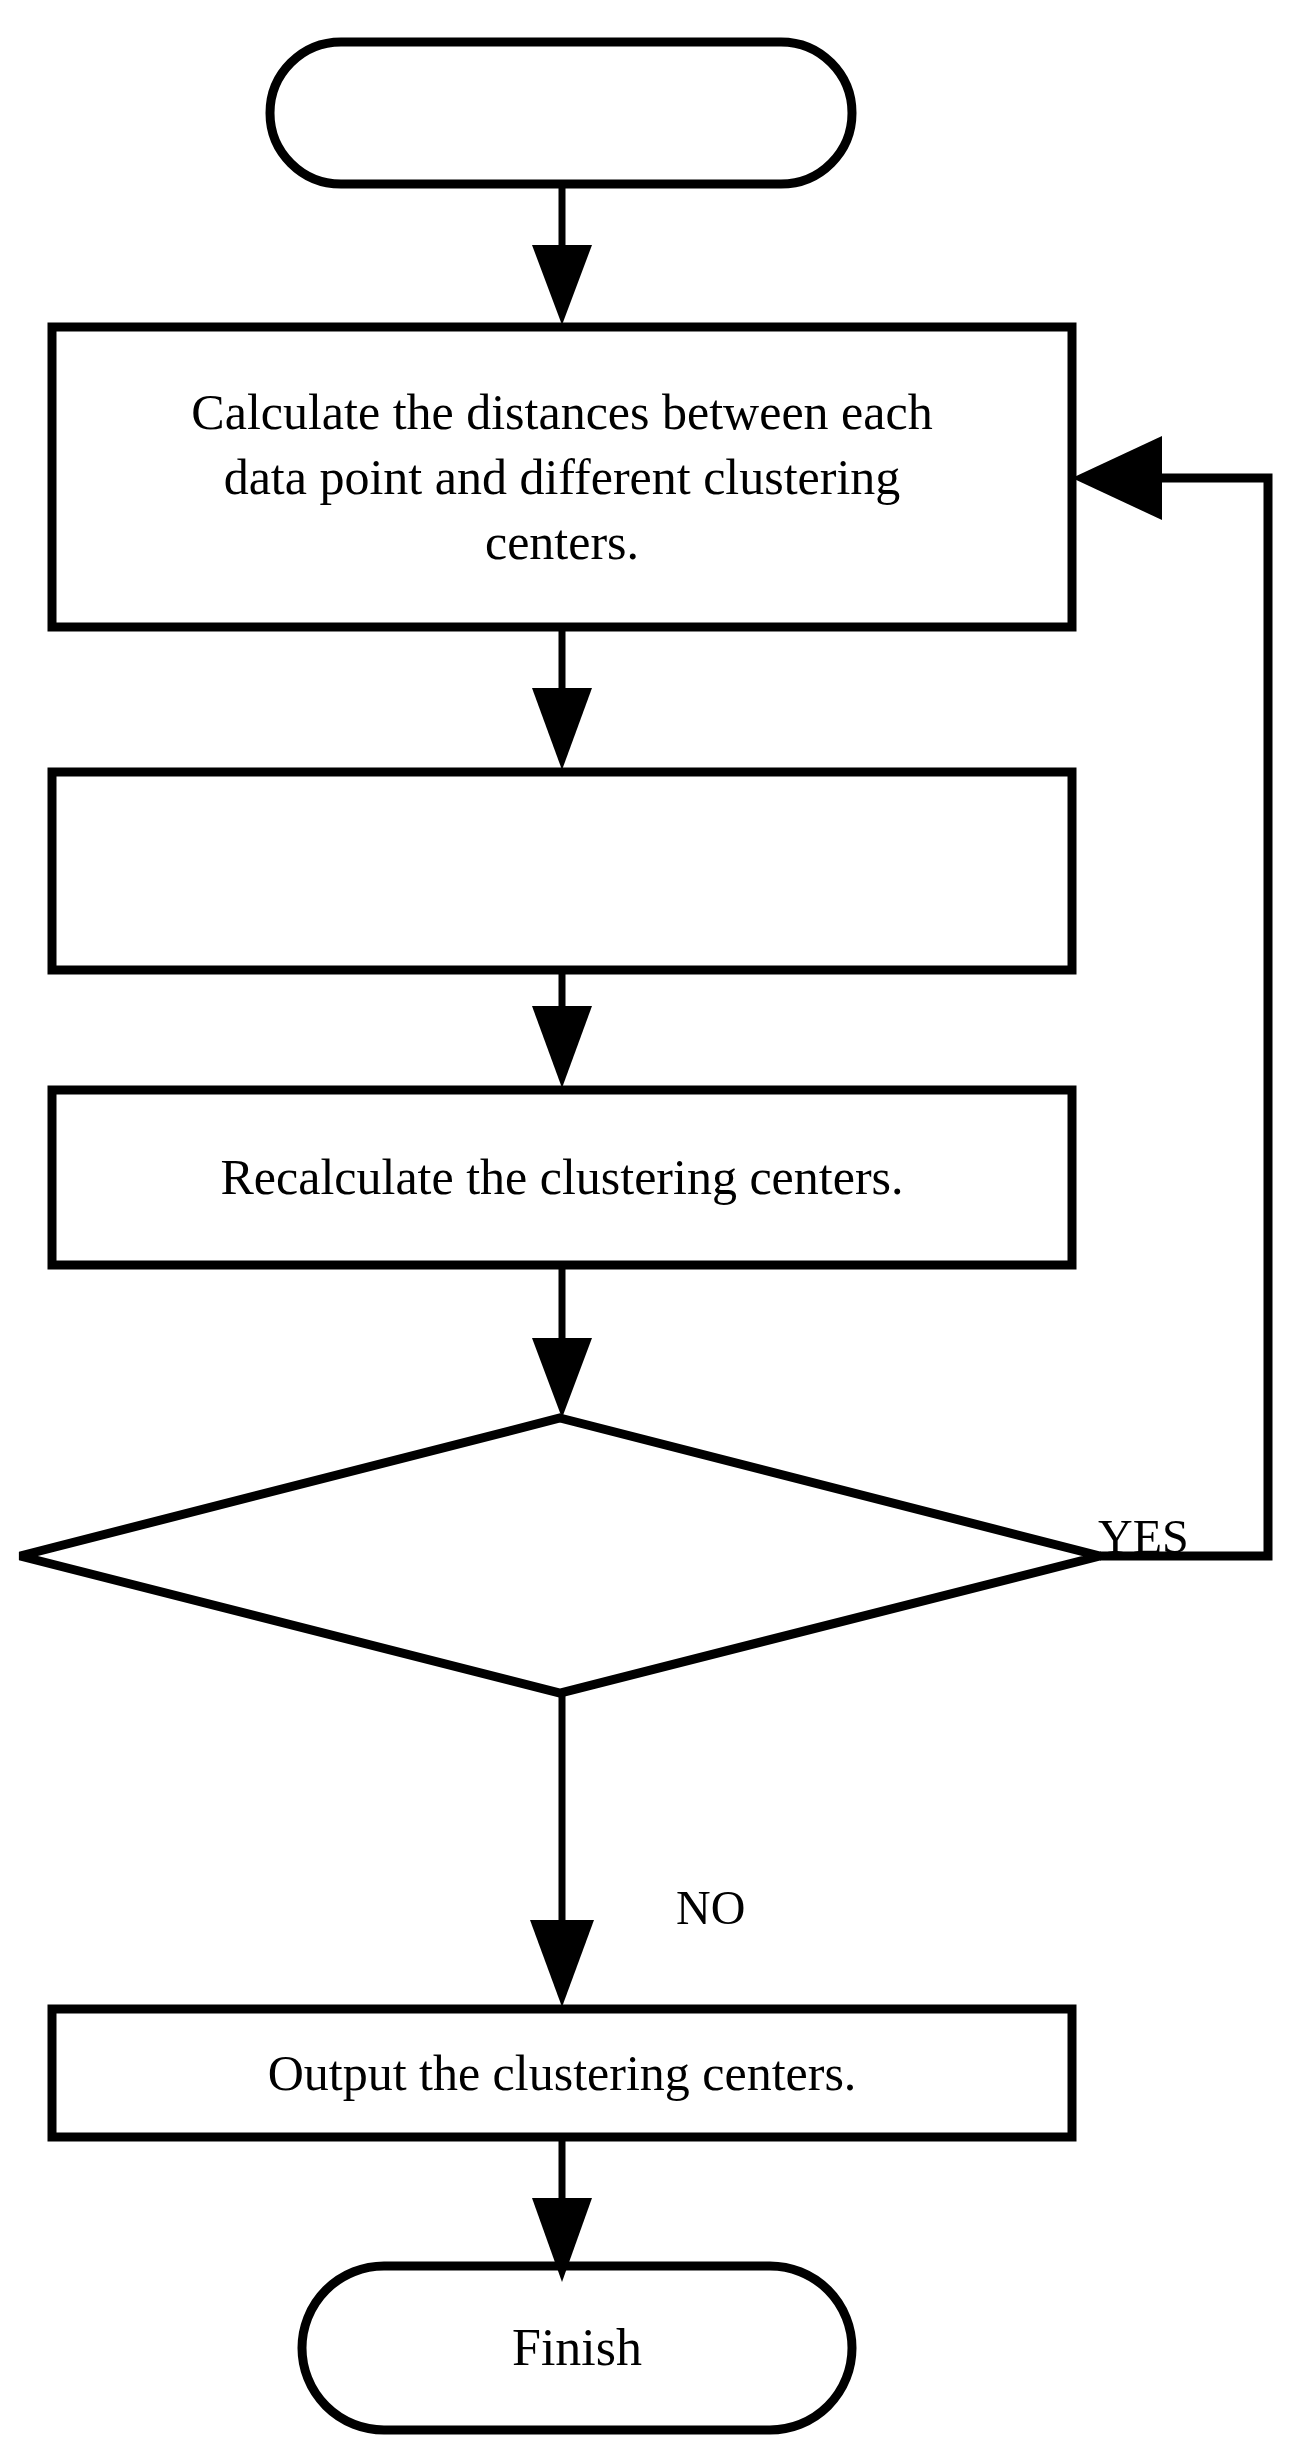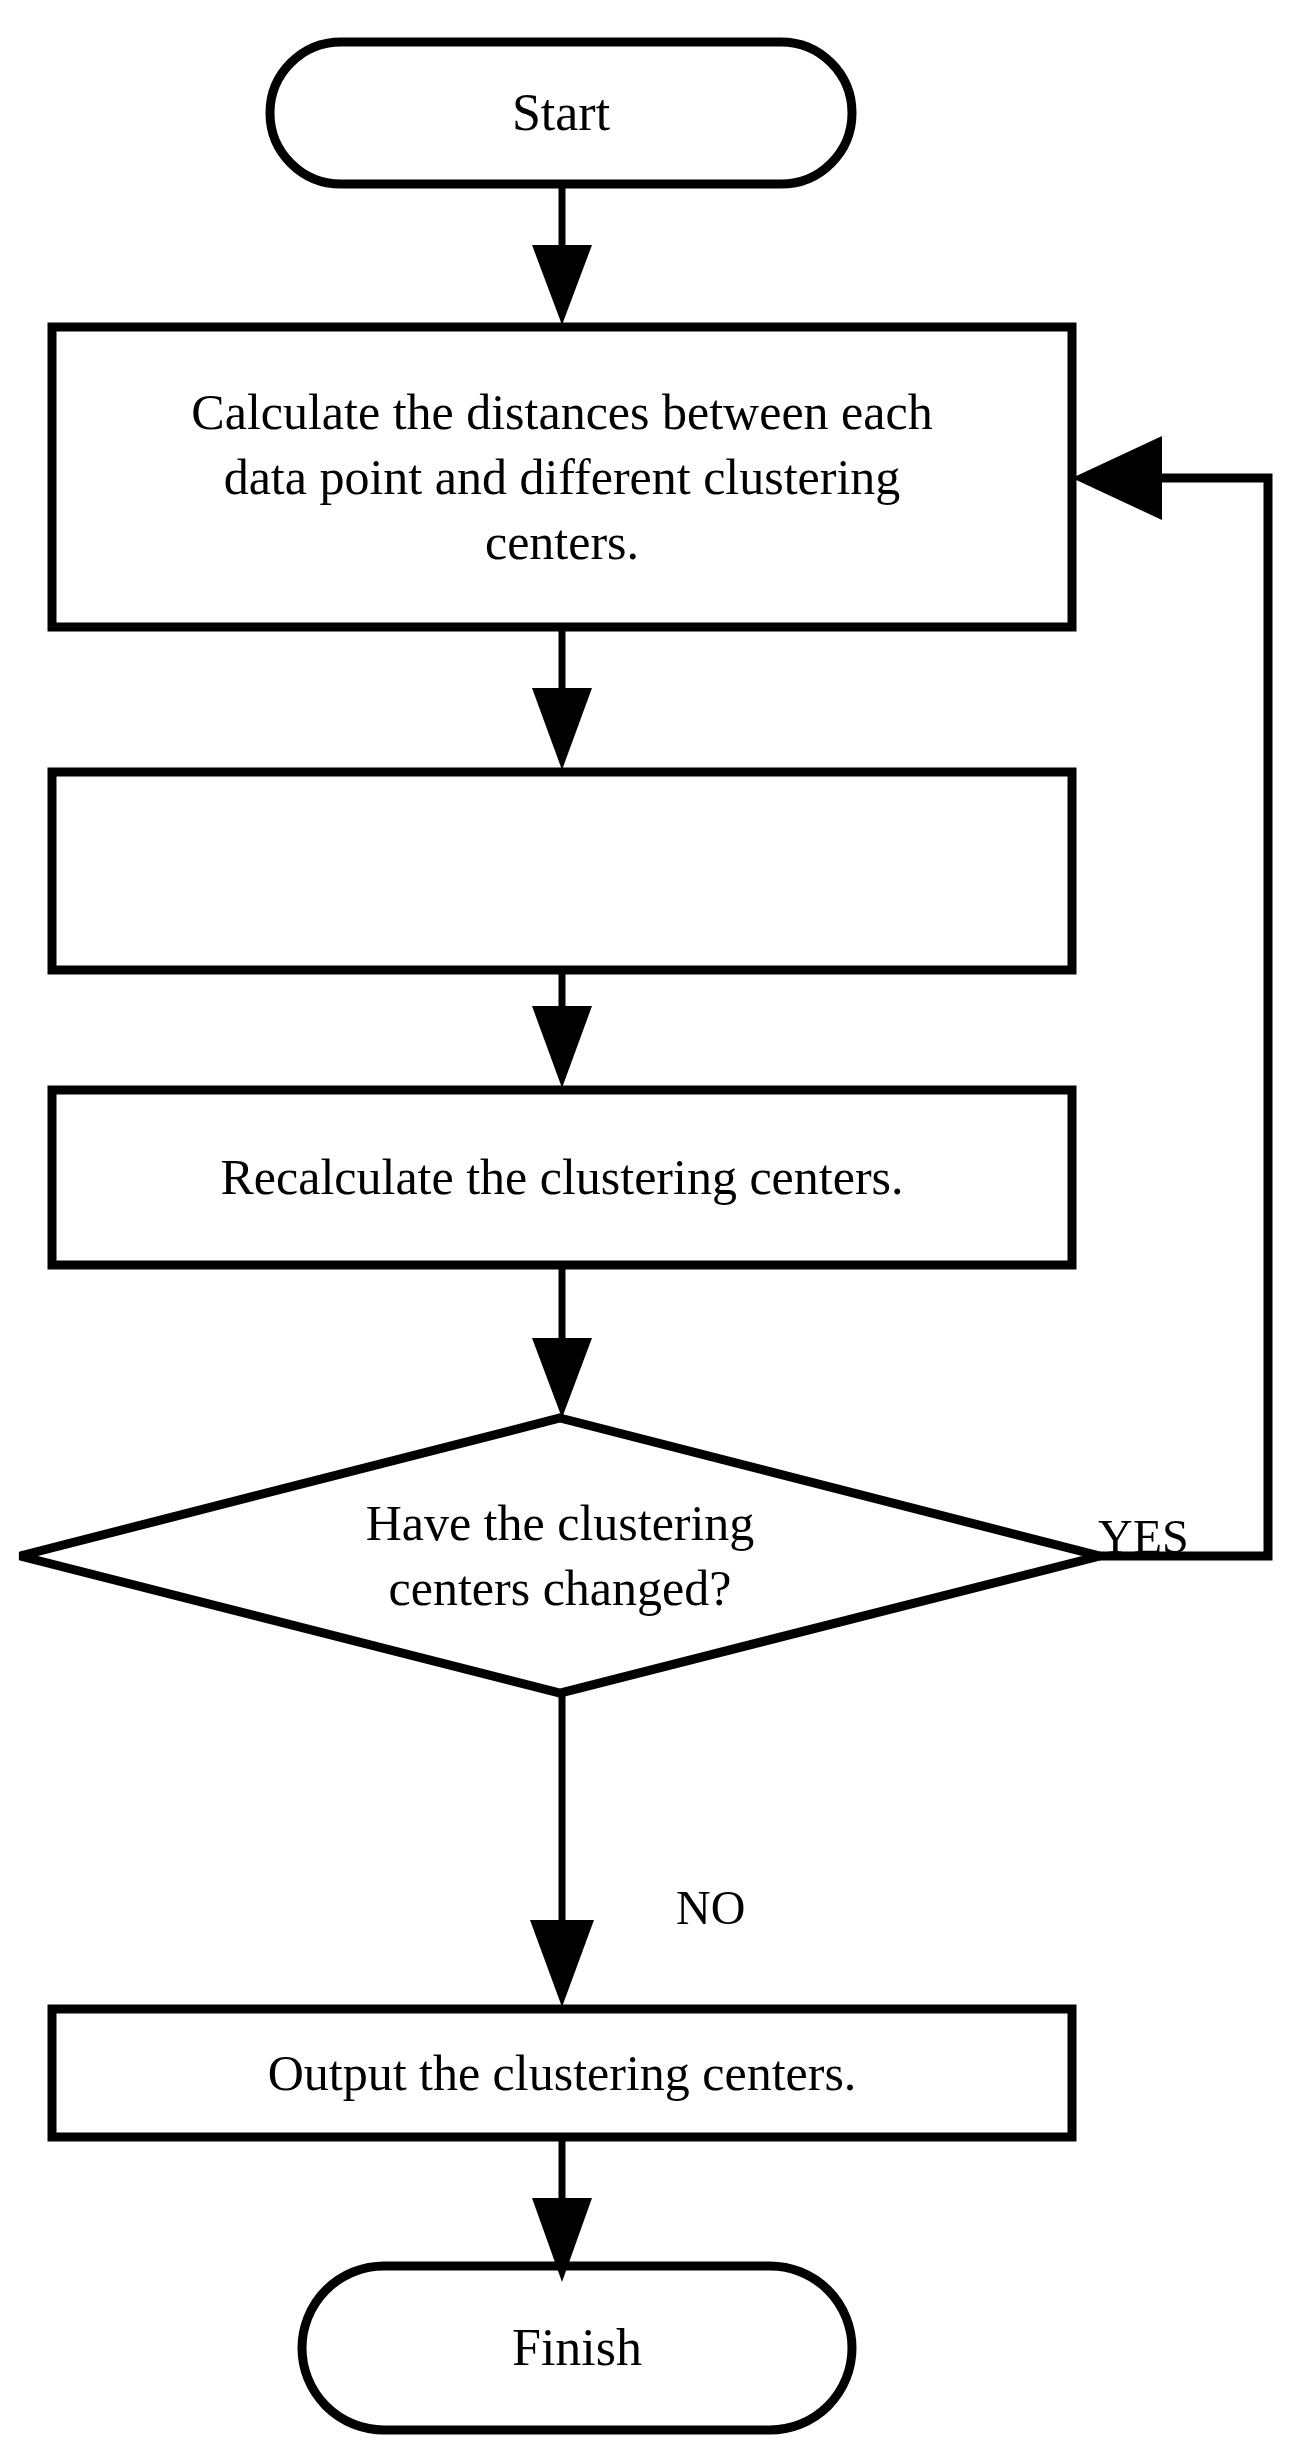--- a/index.html
+++ b/index.html
@@ -104,31 +104,28 @@
       <polygon points="562,2007 530,1920 594,1920" fill="#000000"></polygon>
     </g>
 
     <g>
       <line x1="562" y1="2137" x2="562" y2="2205" stroke="#000000" stroke-width="7"></line>
       <polygon points="562,2282 532,2198 592,2198" fill="#000000"></polygon>
     </g>
 
   </svg>
 
-  <div class="node-label terminal-label" style="left:270px; top:42px; width:582px; height:142px;">Start</div>
 
   <div class="node-label process-label" style="left:72px; top:327px; width:980px; height:300px;">Calculate the distances between each
 data point and different clustering
 centers.</div>
 
 
   <div class="node-label process-label" style="left:72px; top:1090px; width:980px; height:175px;">Recalculate the clustering centers.</div>
 
-  <div class="node-label decision-label" style="left:200px; top:1418px; width:720px; height:275px;">Have the clustering
-centers changed?</div>
 
   <div class="node-label process-label" style="left:72px; top:2009px; width:980px; height:128px;">Output the clustering centers.</div>
 
   <div class="node-label terminal-label" style="left:302px; top:2266px; width:550px; height:164px;">Finish</div>
 
   <div class="edge-label" style="left:1098px; top:1499px;margin-top:14px;">YES</div>
 
   <div class="edge-label" style="left:676px; top:1884px;">NO</div>
 
 </div>

